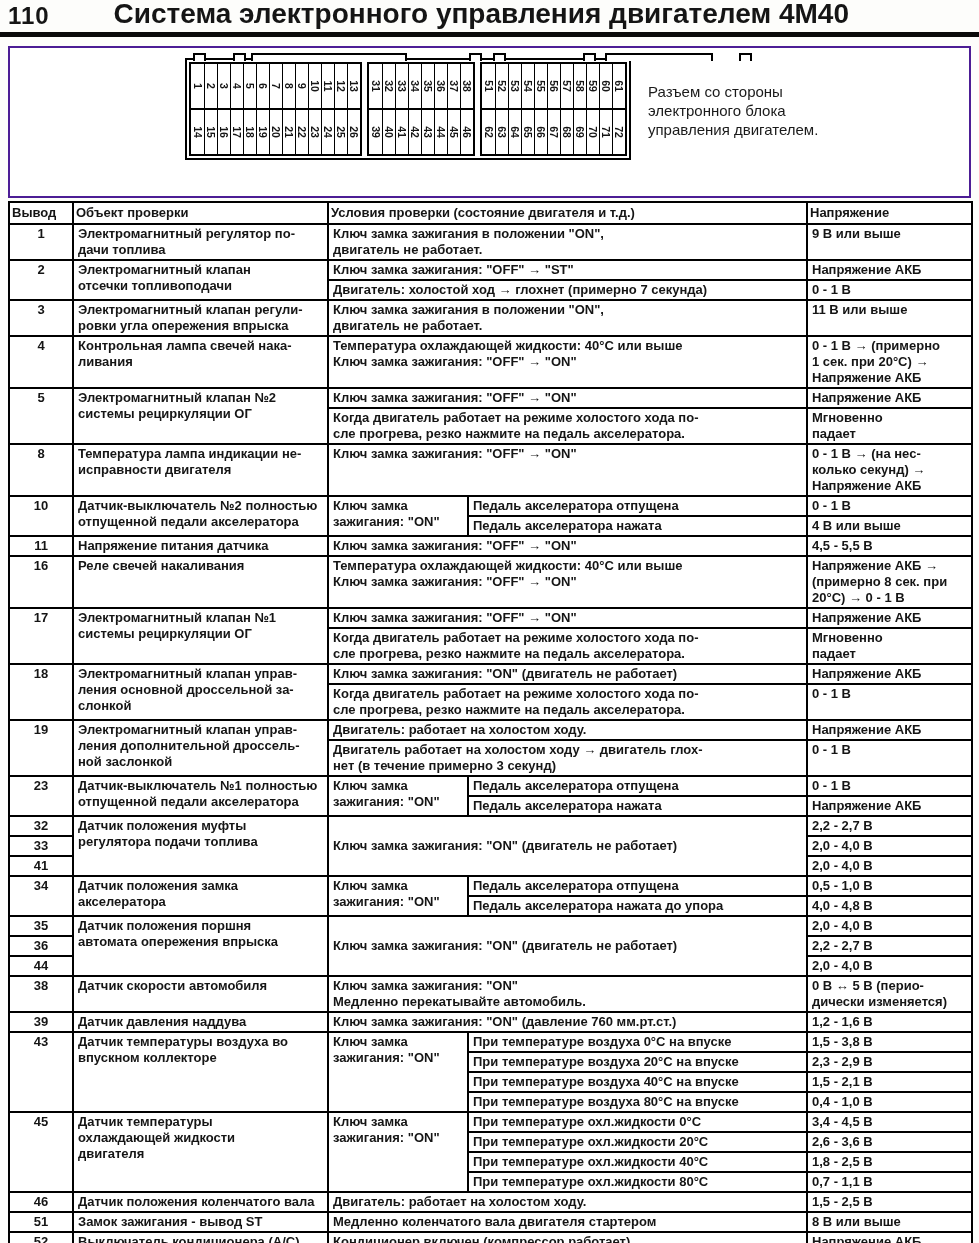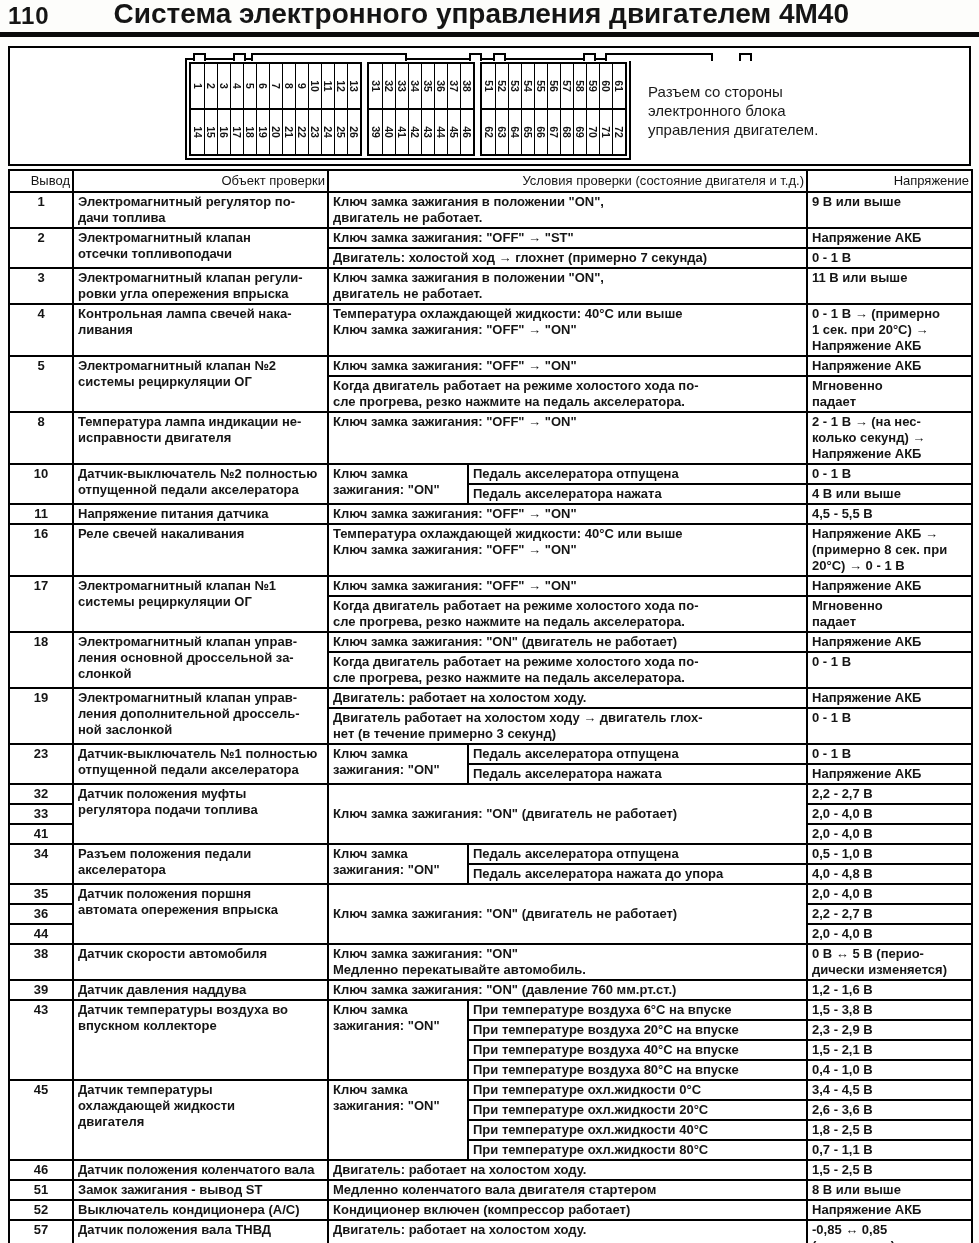--- a/index.html
+++ b/index.html
@@ -10,21 +10,21 @@
     font-family:"Liberation Sans", sans-serif;
   }
   
   .page-header { display:flex; align-items:flex-end; padding:2px 10px 0 8px; height:30px;gap:39px; }
   .page-num   { font-size:24px; font-weight:bold; width:160px; letter-spacing:1px; }
   .page-title { flex:1; text-align:right; font-size:28px; font-weight:bold; margin-right:120px; white-space:nowrap; }
   .header-rule { height:5px; background:#0a0a0a; margin:2px 0 0 0; }
 
   
   .diagram-box {
-    margin:9px 8px 0 8px; height:120px; border:2px solid #000000; position:relative; background:#fff;
+    margin:9px 8px 0 8px; height:152px; border:2px solid #4c1d95; position:relative; background:#fff;
   }
   .connector {
     position:absolute; left:175px; top:10px; border:2px solid #000; background:#fff;
     display:flex; gap:5px; padding:2px; z-index:1;
   }
   .pin-block { border:2px solid #000; }
   .pin-row { display:flex; }
   .pin-row.bottom { border-top:2px solid #000; }
   .pin {
     width:13px; height:44px; border-left:1px solid #000;
@@ -45,21 +45,21 @@
   }
   .volt-table col.c-pin  { width:64px; }
   .volt-table col.c-obj  { width:255px; }
   .volt-table col.c-key  { width:140px; }
   .volt-table col.c-sub  { width:339px; }
   .volt-table col.c-volt { width:165px; }
   .volt-table th, .volt-table td {
     border:2px solid #000; padding:1px 4px; font-size:13px; line-height:16px;
     font-weight:bold; vertical-align:top; white-space:pre-line; overflow:hidden;
   }
-  .volt-table th { text-align:right; font-weight:normal; padding:2px 2px; }
+  .volt-table th { text-align:left; font-weight:bold; padding:2px 2px; }
   td.pin-c { text-align:center; }
   td.cond-all { vertical-align:middle; }
 </style>
 </head>
 <body>
 
 <div class="page-header">
   <div class="page-num">110</div>
   <div class="page-title">Система электронного управления двигателем 4М40</div>
 </div>
@@ -356,21 +356,21 @@
         <td colspan="2" class="cond-c">Когда двигатель работает на режиме холостого хода по-
 сле прогрева, резко нажмите на педаль акселератора.</td>
         <td class="volt-c">Мгновенно
 падает</td>
       </tr>
       <tr>
         <td class="pin-c">8</td>
         <td class="obj-c">Температура лампа индикации не-
 исправности двигателя</td>
         <td colspan="2" class="cond-c">Ключ замка зажигания: "OFF" → "ON"</td>
-        <td class="volt-c">2 - 1 В → (на нес-
+        <td class="volt-c">0 - 1 В → (на нес-
 колько секунд) →
 Напряжение АКБ</td>
       </tr>
       <tr>
         <td rowspan="2" class="pin-c">10</td>
         <td rowspan="2" class="obj-c">Датчик-выключатель №2 полностью
 отпущенной педали акселератора</td>
         <td rowspan="2" class="key-c">Ключ замка
 зажигания: "ON"</td>
         <td class="cond-c">Педаль акселератора отпущена</td>
@@ -457,21 +457,21 @@
       <tr>
         <td class="pin-c">33</td>
         <td class="volt-c">2,0 - 4,0 В</td>
       </tr>
       <tr>
         <td class="pin-c">41</td>
         <td class="volt-c">2,0 - 4,0 В</td>
       </tr>
       <tr>
         <td rowspan="2" class="pin-c">34</td>
-        <td rowspan="2" class="obj-c">Разъем положения педали
+        <td rowspan="2" class="obj-c">Датчик положения замка
 акселератора</td>
         <td rowspan="2" class="key-c">Ключ замка
 зажигания: "ON"</td>
         <td class="cond-c">Педаль акселератора отпущена</td>
         <td class="volt-c">0,5 - 1,0 В</td>
       </tr>
       <tr>
         <td class="cond-c">Педаль акселератора нажата до упора</td>
         <td class="volt-c">4,0 - 4,8 В</td>
       </tr>
@@ -503,21 +503,21 @@
         <td class="obj-c">Датчик давления наддува</td>
         <td colspan="2" class="cond-c">Ключ замка зажигания: "ON" (давление 760 мм.рт.ст.)</td>
         <td class="volt-c">1,2 - 1,6 В</td>
       </tr>
       <tr>
         <td rowspan="4" class="pin-c">43</td>
         <td rowspan="4" class="obj-c">Датчик температуры воздуха во
 впускном коллекторе</td>
         <td rowspan="4" class="key-c">Ключ замка
 зажигания: "ON"</td>
-        <td class="cond-c">При температуре воздуха 6°С на впуске</td>
+        <td class="cond-c">При температуре воздуха 0°С на впуске</td>
         <td class="volt-c">1,5 - 3,8 В</td>
       </tr>
       <tr>
         <td class="cond-c">При температуре воздуха 20°С на впуске</td>
         <td class="volt-c">2,3 - 2,9 В</td>
       </tr>
       <tr>
         <td class="cond-c">При температуре воздуха 40°С на впуске</td>
         <td class="volt-c">1,5 - 2,1 В</td>
       </tr>

